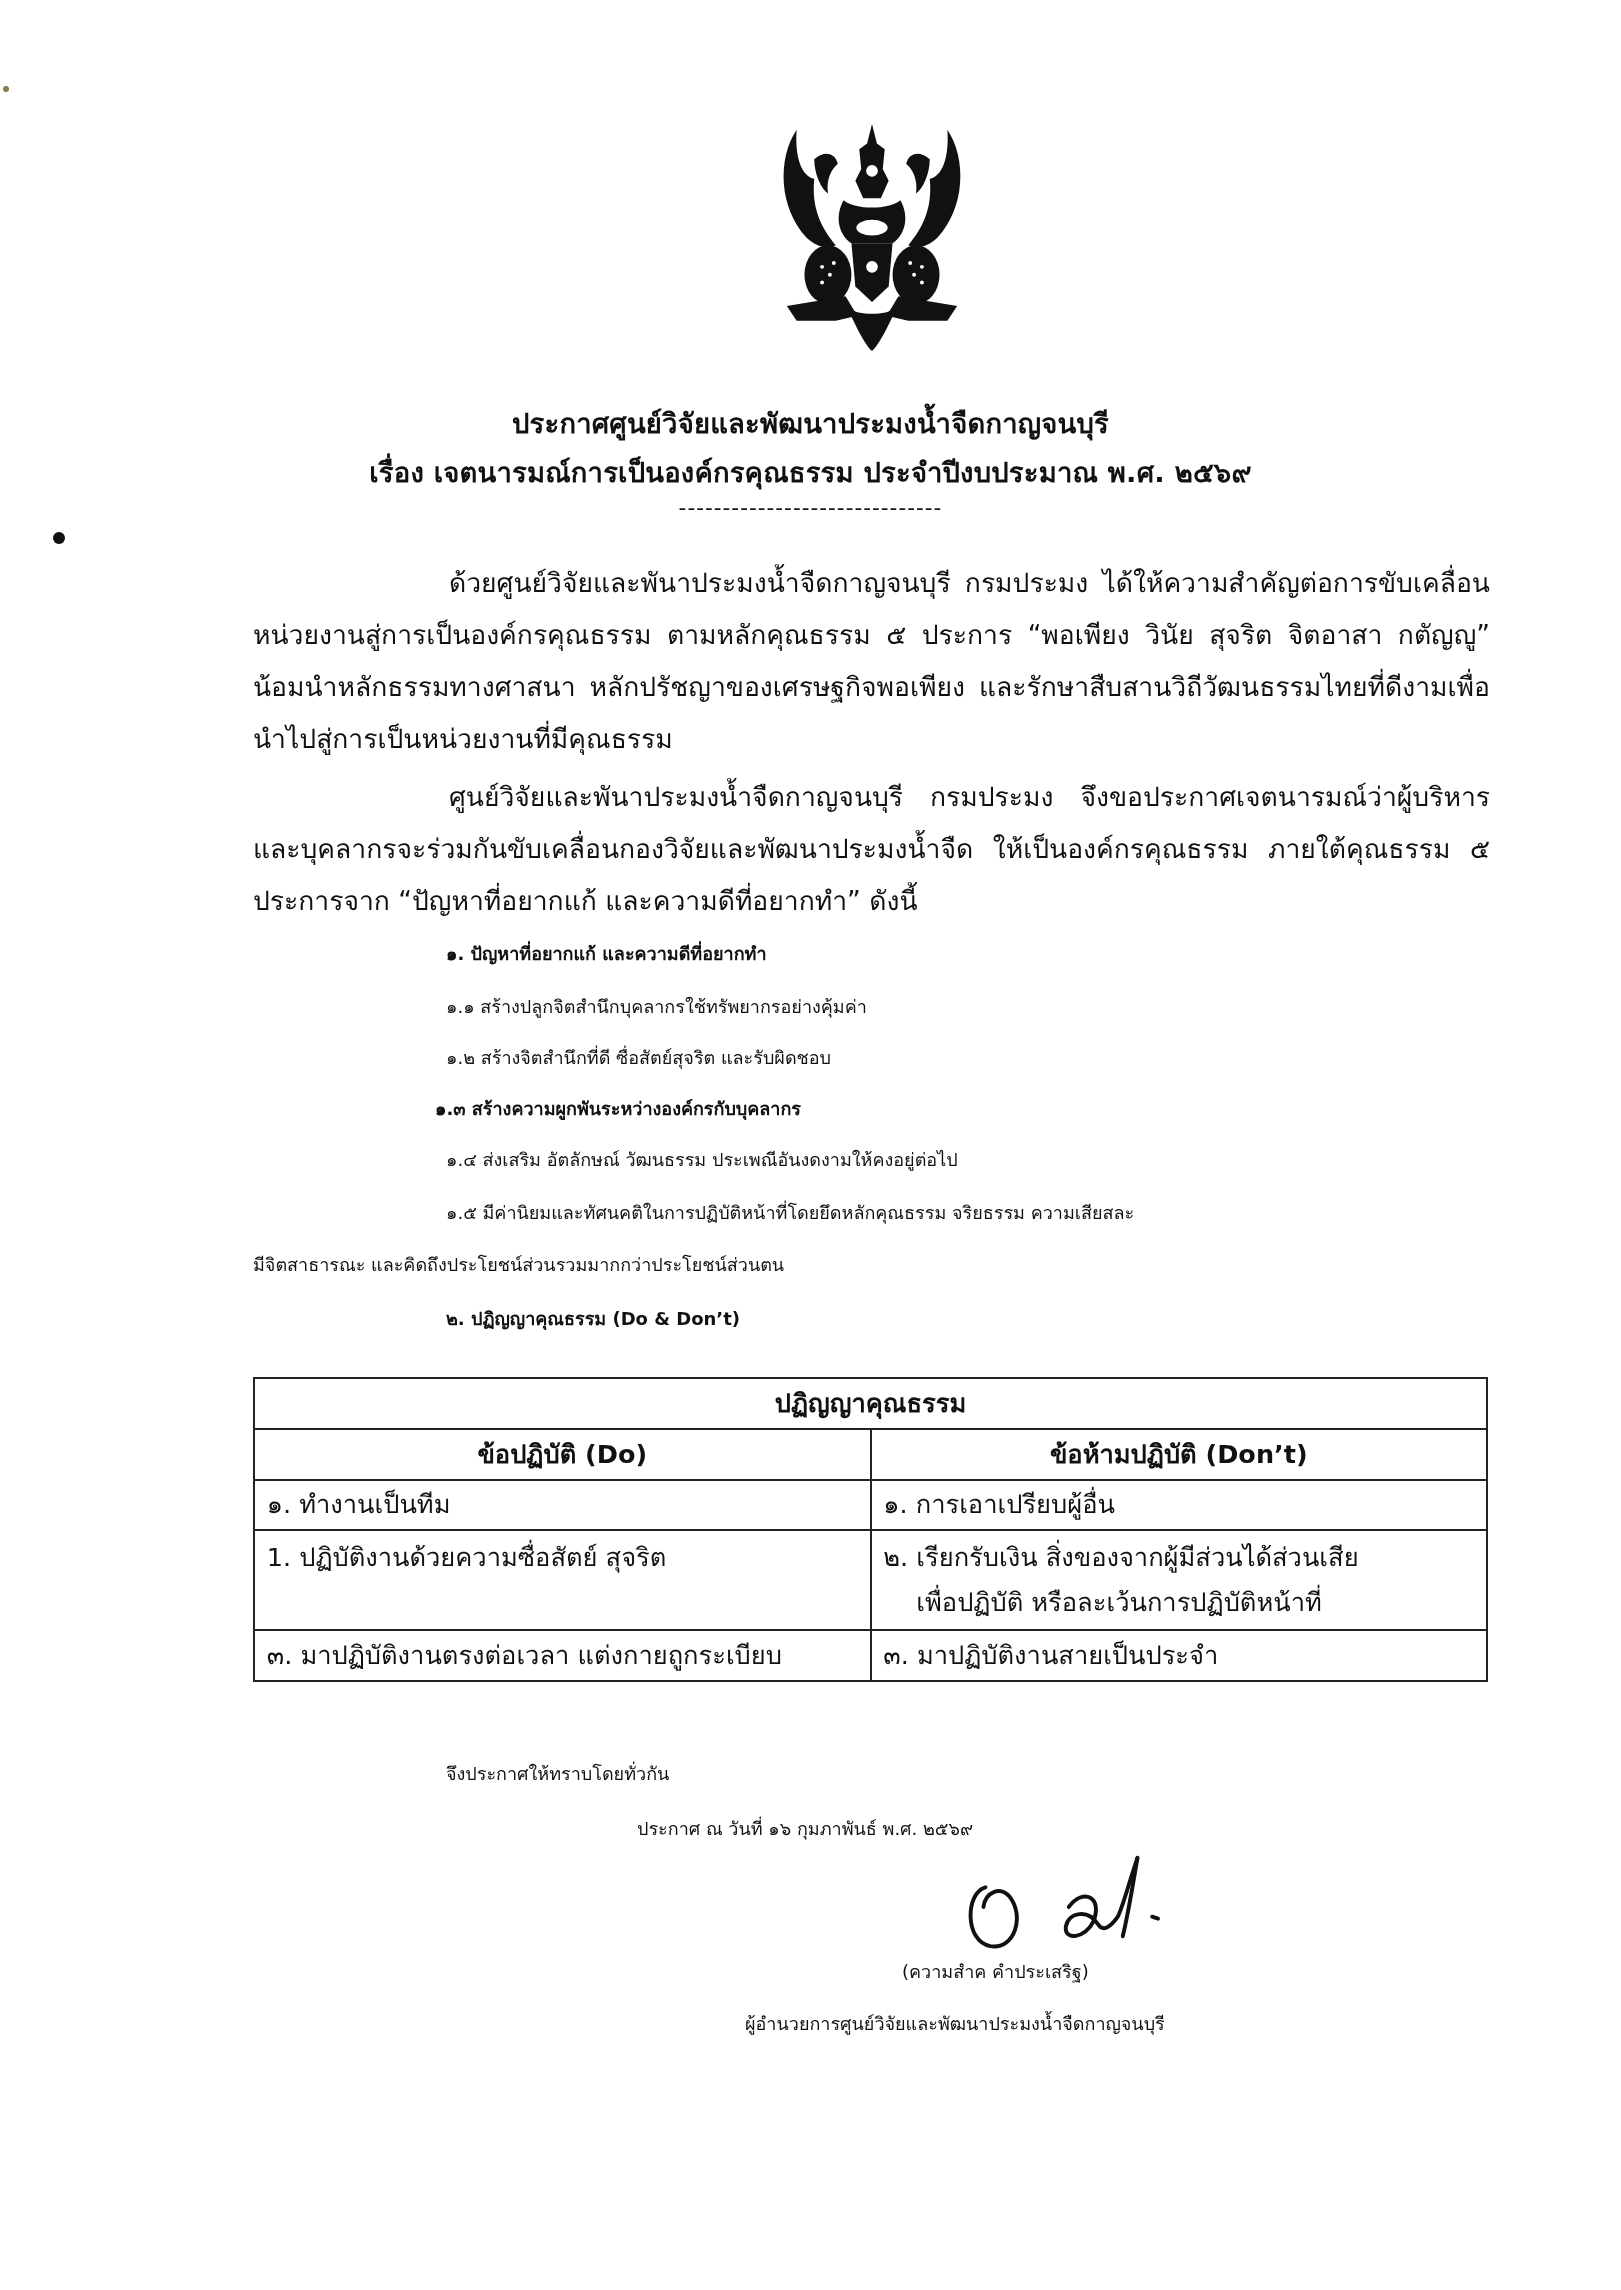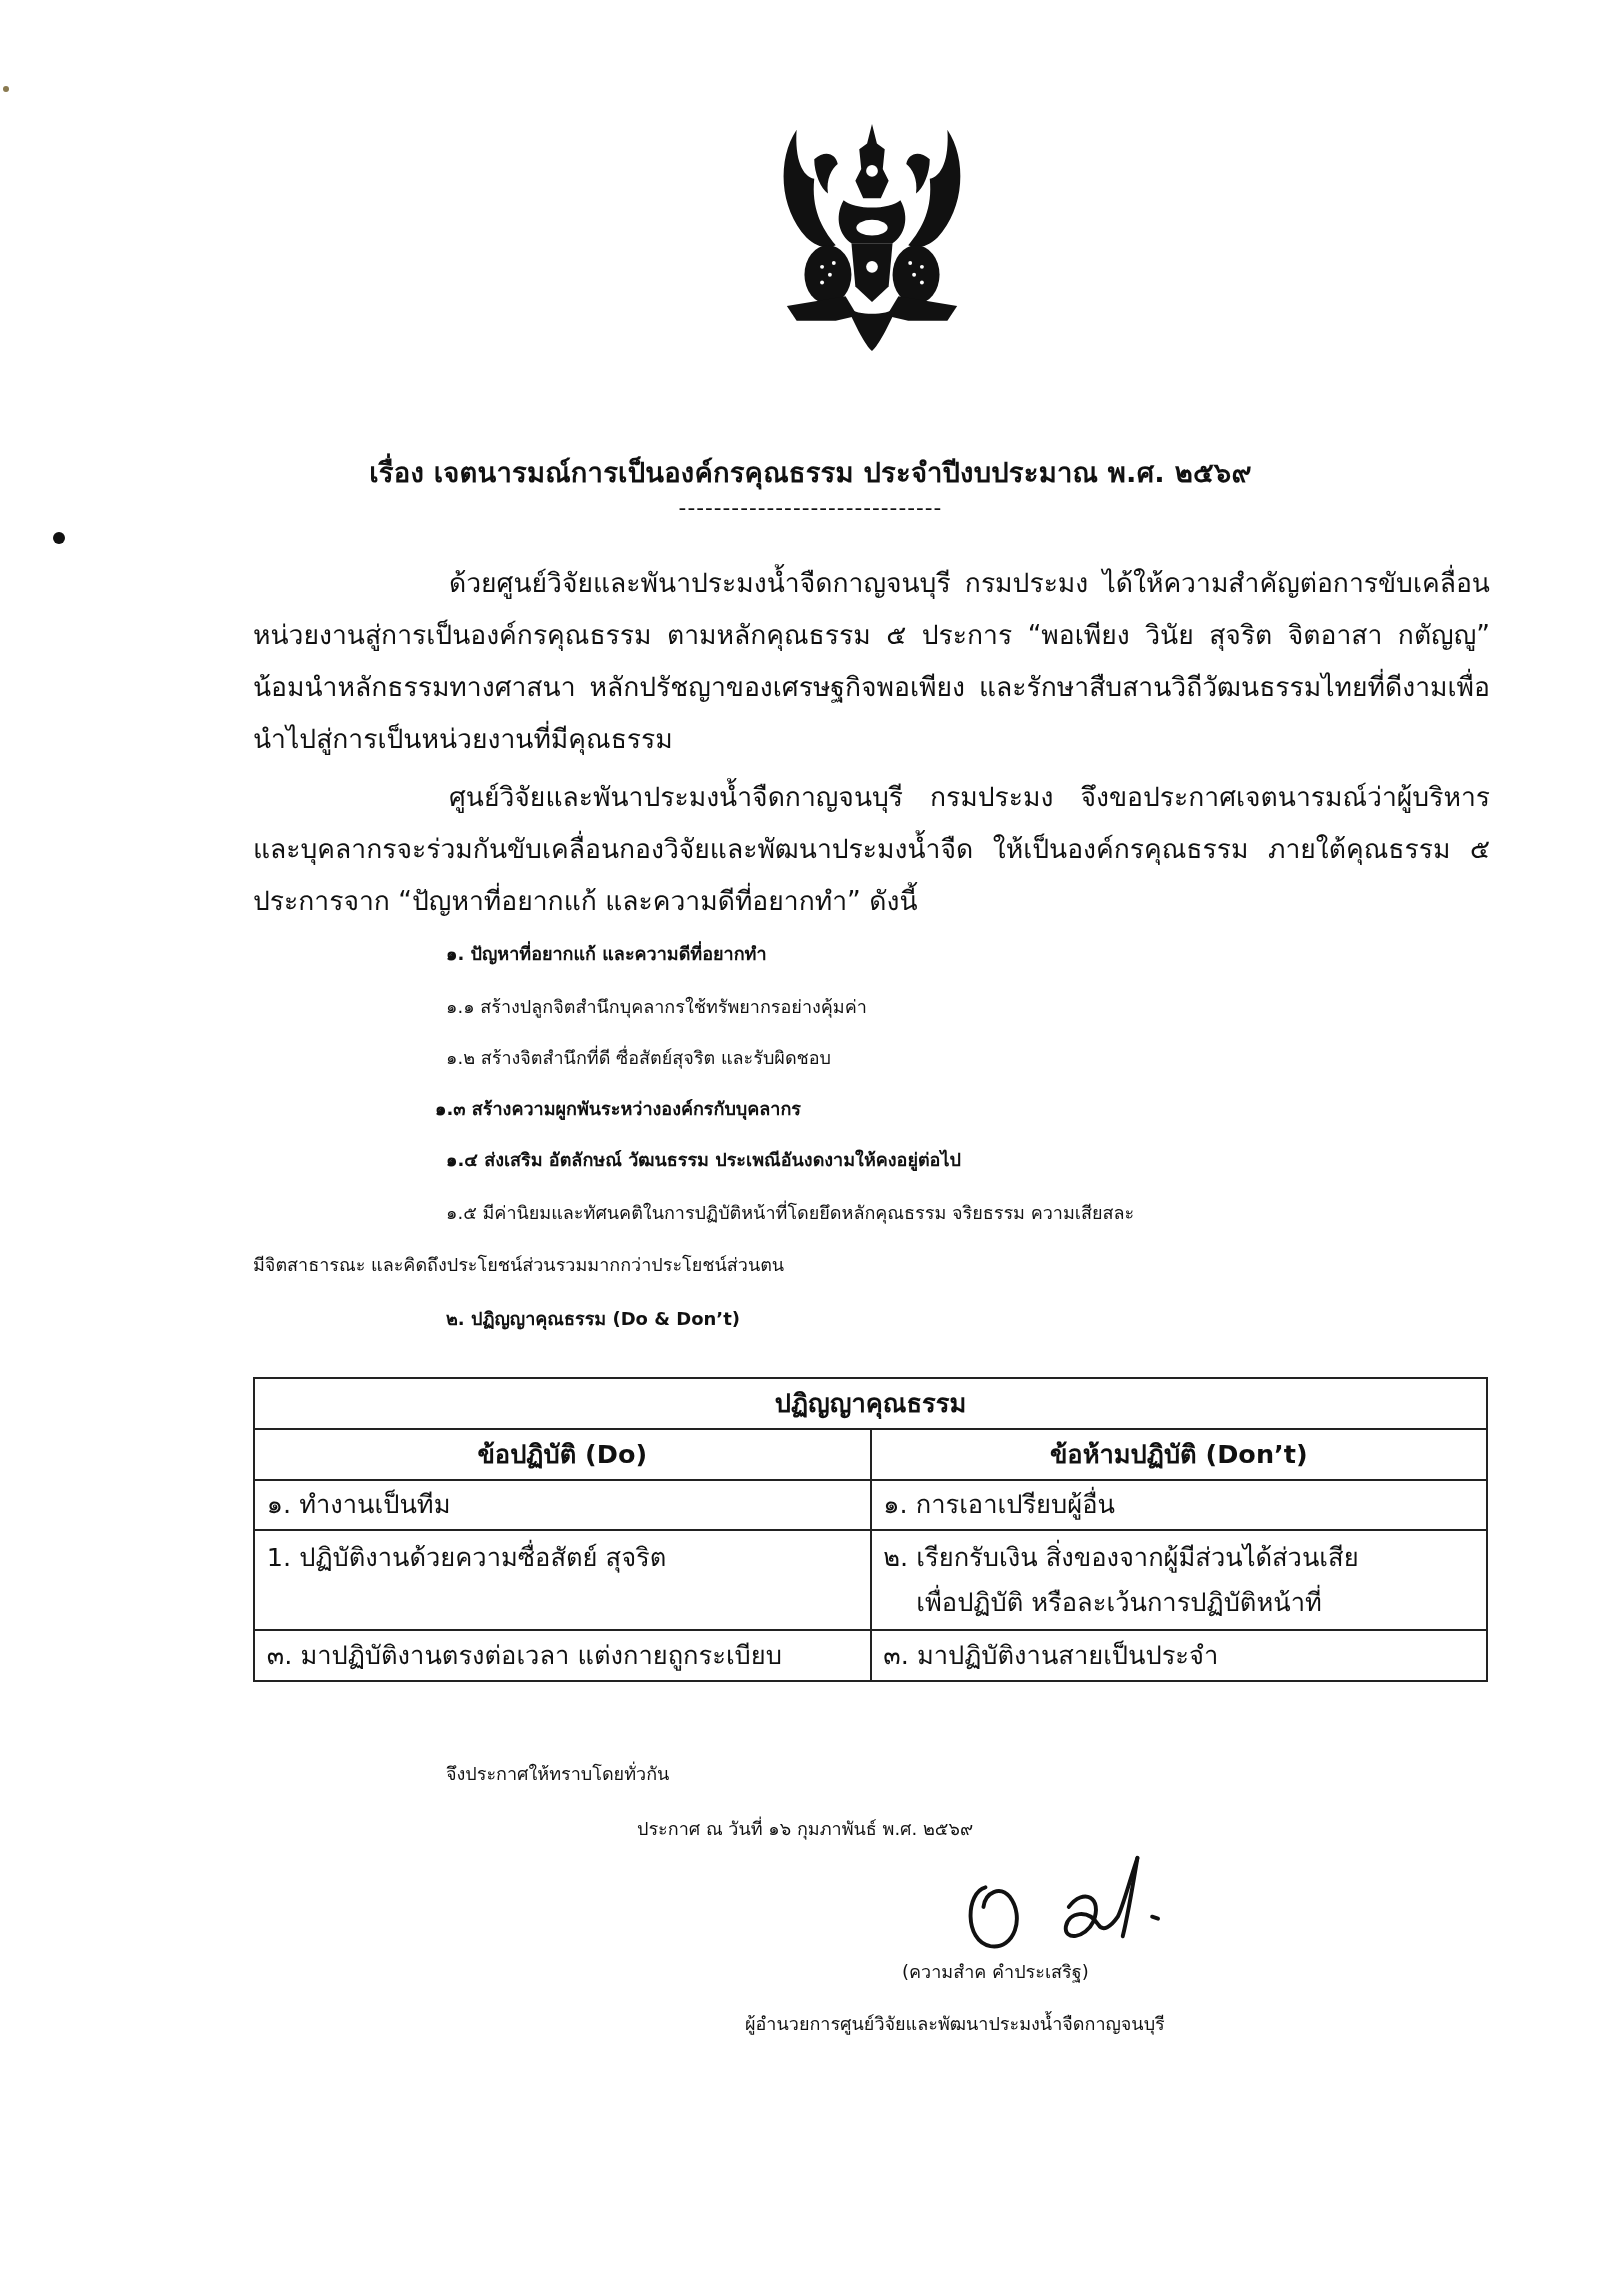--- a/index.html
+++ b/index.html
@@ -21,21 +21,21 @@
     }
     .para .indent { display: inline-block; width: 196px; }
     .p1 { top: 557px; }
     .p2 { top: 771px; }
     .line { position: absolute; font-size: 18px; white-space: nowrap; }
     .bold { font-weight: bold; }
     .h1 { left: 446px; top: 939px; }
     .i11 { left: 446px; top: 992px; }
     .i12 { left: 446px; top: 1043px; }
     .i13 { left: 435px; top: 1094px; font-weight: bold; }
-    .i14 { left: 446px; top: 1145px; font-weight: bold; }
+    .i14 { left: 446px; top: 1145px; }
     .i15a { left: 446px; top: 1198px; }
     .i15b { left: 253px; top: 1250px; }
     .h2 { left: 446px; top: 1304px; }
     table.virtue {
       position: absolute; left: 253px; top: 1377px; width: 1235px;
       border-collapse: collapse; font-size: 25.5px;
     }
     table.virtue td, table.virtue th {
       border: 2px solid #222222; padding: 3.9px 11.8px; vertical-align: top;
     }
@@ -87,20 +87,21 @@
         <circle cx="64" cy="158" r="2"></circle>
         <circle cx="56" cy="166" r="2"></circle>
         <circle cx="68" cy="146" r="2"></circle>
       <circle cx="158" cy="150" r="2"></circle>
         <circle cx="150" cy="158" r="2"></circle>
         <circle cx="158" cy="166" r="2"></circle>
         <circle cx="146" cy="146" r="2"></circle>
     </g>
   </svg>
 
+  <div class="center-line title t1">ประกาศศูนย์วิจัยและพัฒนาประมงน้ำจืดกาญจนบุรี</div>
   <div class="center-line title t2">เรื่อง เจตนารมณ์การเป็นองค์กรคุณธรรม ประจำปีงบประมาณ พ.ศ. ๒๕๖๙</div>
   <div class="center-line dashes">------------------------------</div>
 
   <div class="para p1"><span class="indent"></span><span>ด้วยศูนย์วิจัยและพันาประมงน้ำจืดกาญจนบุรี กรมประมง ได้ให้ความสำคัญต่อการขับเคลื่อนหน่วยงานสู่การเป็นองค์กรคุณธรรม ตามหลักคุณธรรม ๕ ประการ “พอเพียง วินัย สุจริต จิตอาสา กตัญญู” น้อมนำหลักธรรมทางศาสนา หลักปรัชญาของเศรษฐกิจพอเพียง และรักษาสืบสานวิถีวัฒนธรรมไทยที่ดีงามเพื่อนำไปสู่การเป็นหน่วยงานที่มีคุณธรรม</span></div>
   <div class="para p2"><span class="indent"></span><span>ศูนย์วิจัยและพันาประมงน้ำจืดกาญจนบุรี กรมประมง จึงขอประกาศเจตนารมณ์ว่าผู้บริหารและบุคลากรจะร่วมกันขับเคลื่อนกองวิจัยและพัฒนาประมงน้ำจืด ให้เป็นองค์กรคุณธรรม ภายใต้คุณธรรม ๕ ประการจาก “ปัญหาที่อยากแก้ และความดีที่อยากทำ” ดังนี้</span></div>
 
   <div class="line bold h1">๑. ปัญหาที่อยากแก้ และความดีที่อยากทำ</div>
   <div class="line i11">๑.๑ สร้างปลูกจิตสำนึกบุคลากรใช้ทรัพยากรอย่างคุ้มค่า</div>
   <div class="line i12">๑.๒ สร้างจิตสำนึกที่ดี ซื่อสัตย์สุจริต และรับผิดชอบ</div>
   <div class="line i13">๑.๓ สร้างความผูกพันระหว่างองค์กรกับบุคลากร</div>

